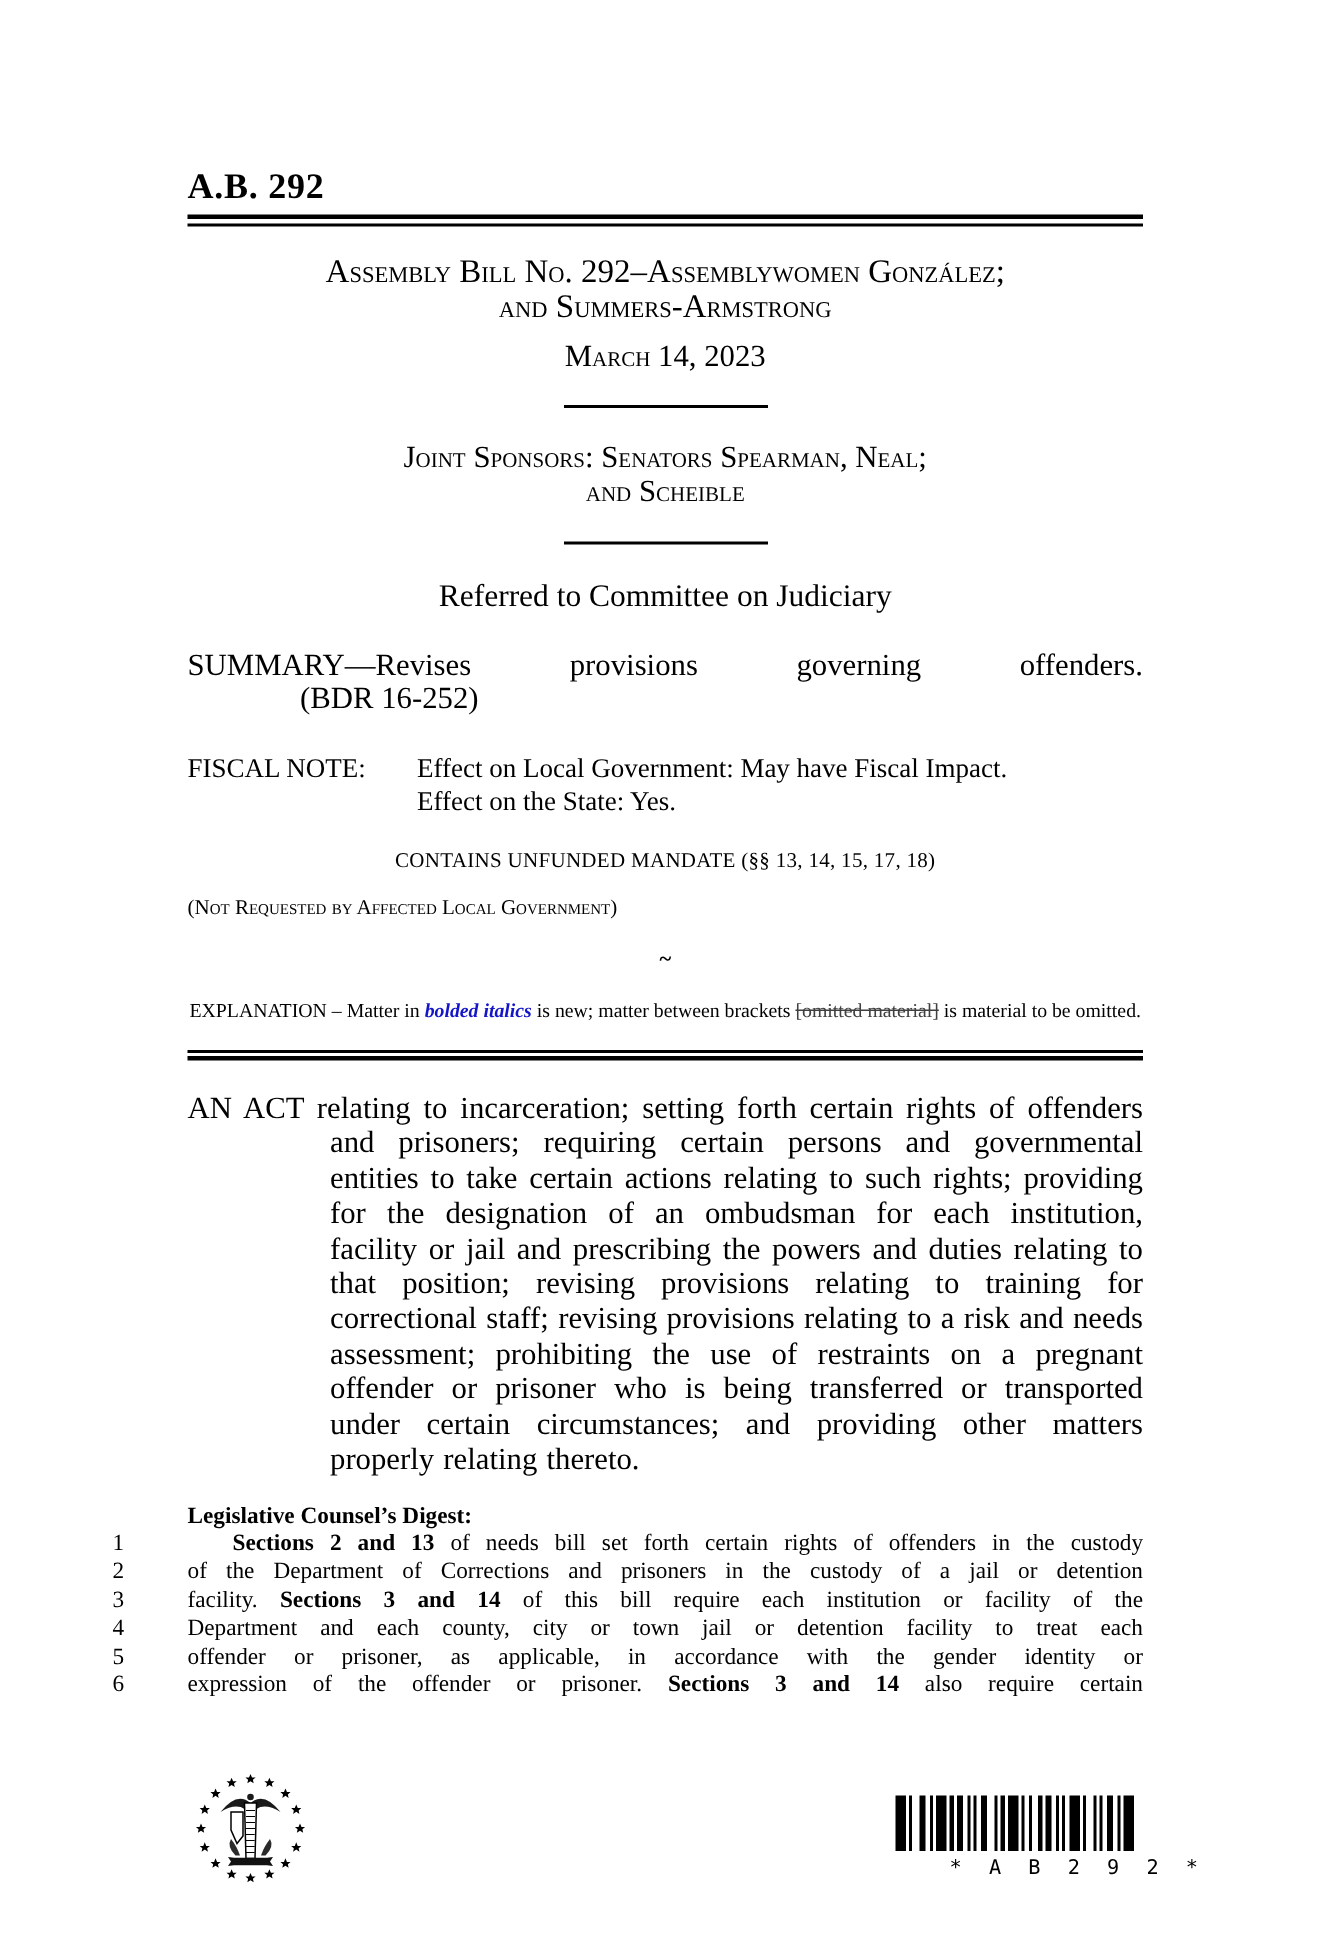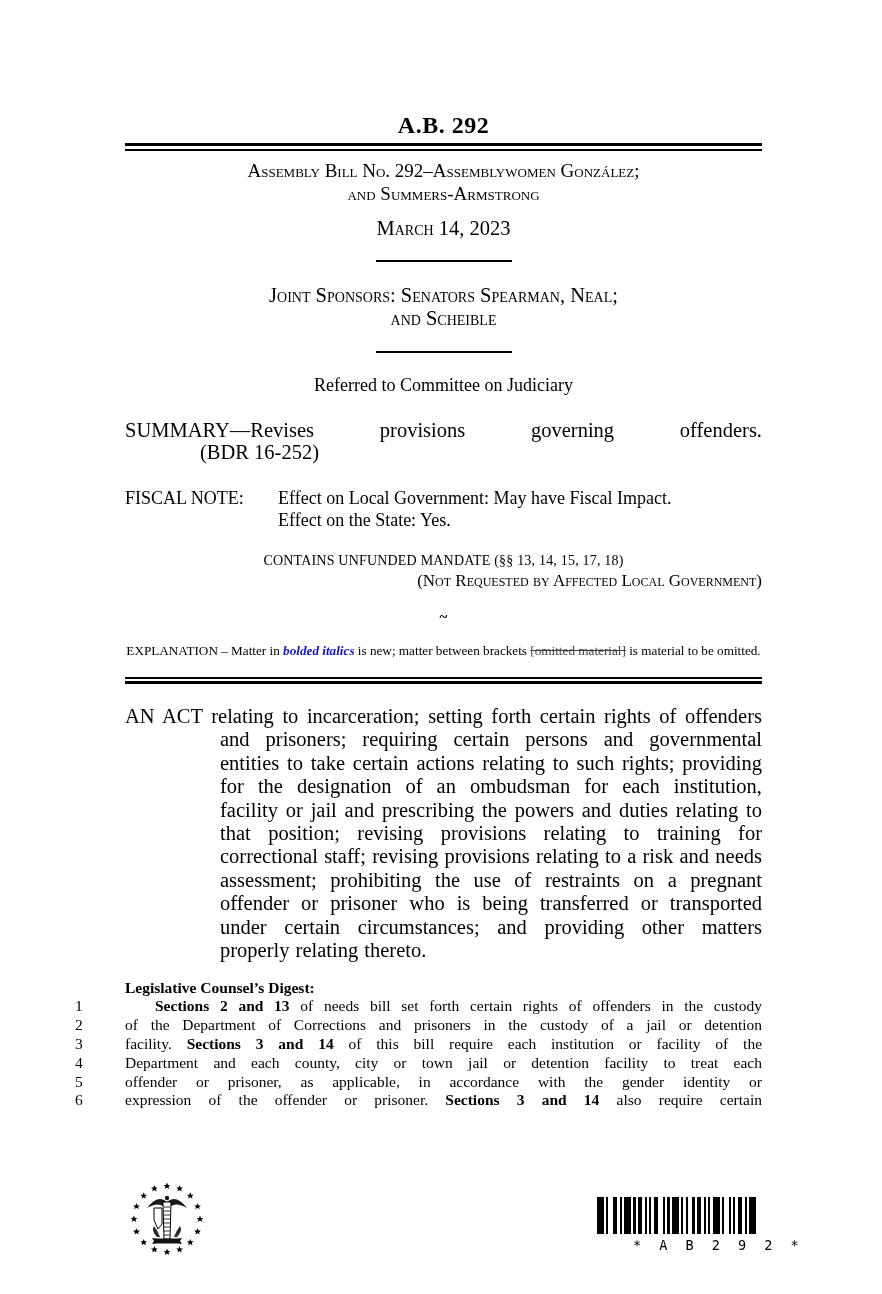--- a/index.html
+++ b/index.html
@@ -12,53 +12,53 @@
     font-family: "Liberation Serif", "DejaVu Serif", serif;
     overflow: hidden;
   }
   .content {
     position: absolute;
     left: 125px;
     top: 112px;
     width: 637px;
   }
   .bill-number {
-    text-align: center;
+    text-align: left;
     font-weight: bold;
     font-size: 24px;
     line-height: 26px;
     letter-spacing: 0.5px;
   }
   .rule-double { height: 2.5px; }
   .rule-top    { margin-top: 5px;  border-top: 3px solid #000; border-bottom: 2px solid #000; }
   .rule-bottom { margin-top: 18px; border-top: 2px solid #000; border-bottom: 3px solid #000; }
   .sc { font-variant-caps: small-caps; }
   .centered { text-align: center; }
-  .title-block { margin-top: 8px; font-size: 19px; line-height: 23.5px; }
+  .title-block { margin-top: 18px; font-size: 22px; line-height: 23.5px; }
   .date-block  { margin-top: 11px; font-size: 20.5px; line-height: 23px; }
   .short-rule {
     width: 136px;
     margin: 20px auto 0 auto;
     border-top: 2px solid #000;
     height: 0;
   }
   .sponsors-block { margin-top: 22px; font-size: 20.5px; line-height: 23.5px; }
-  .referred { margin-top: 22px; font-size: 18px; text-align: center; }
+  .referred { margin-top: 22px; font-size: 21px; text-align: center; }
   .summary { margin-top: 23px; font-size: 20.5px; line-height: 22px; }
   .summary-line1 {
     text-align: justify;
     text-align-last: justify;
     -moz-text-align-last: justify;
   }
   .summary-line2 { padding-left: 75px; }
   .fiscal { margin-top: 24px; display: flex; font-size: 18px; line-height: 22px; }
   .fiscal-label { flex: 0 0 153px; }
   .fiscal-body  { flex: 1; }
   .mandate1 { margin-top: 22px; font-size: 14px; text-align: center; letter-spacing: 0.2px; }
-  .mandate2 { font-size: 17px; text-align: right; margin-top: 2px; }
+  .mandate2 { font-size: 14px; text-align: left; margin-top: 15px; }
   .tilde { margin-top: 18px; text-align: center; font-size: 15px; font-weight: bold; }
   .explanation { margin-top: 17px; text-align: center; font-size: 13.2px; }
   .explanation .new-matter {
     color: #1414c8;
     font-weight: bold;
     font-style: italic;
   }
   .explanation .omitted-matter {
     color: #404040;
     text-decoration: line-through;

